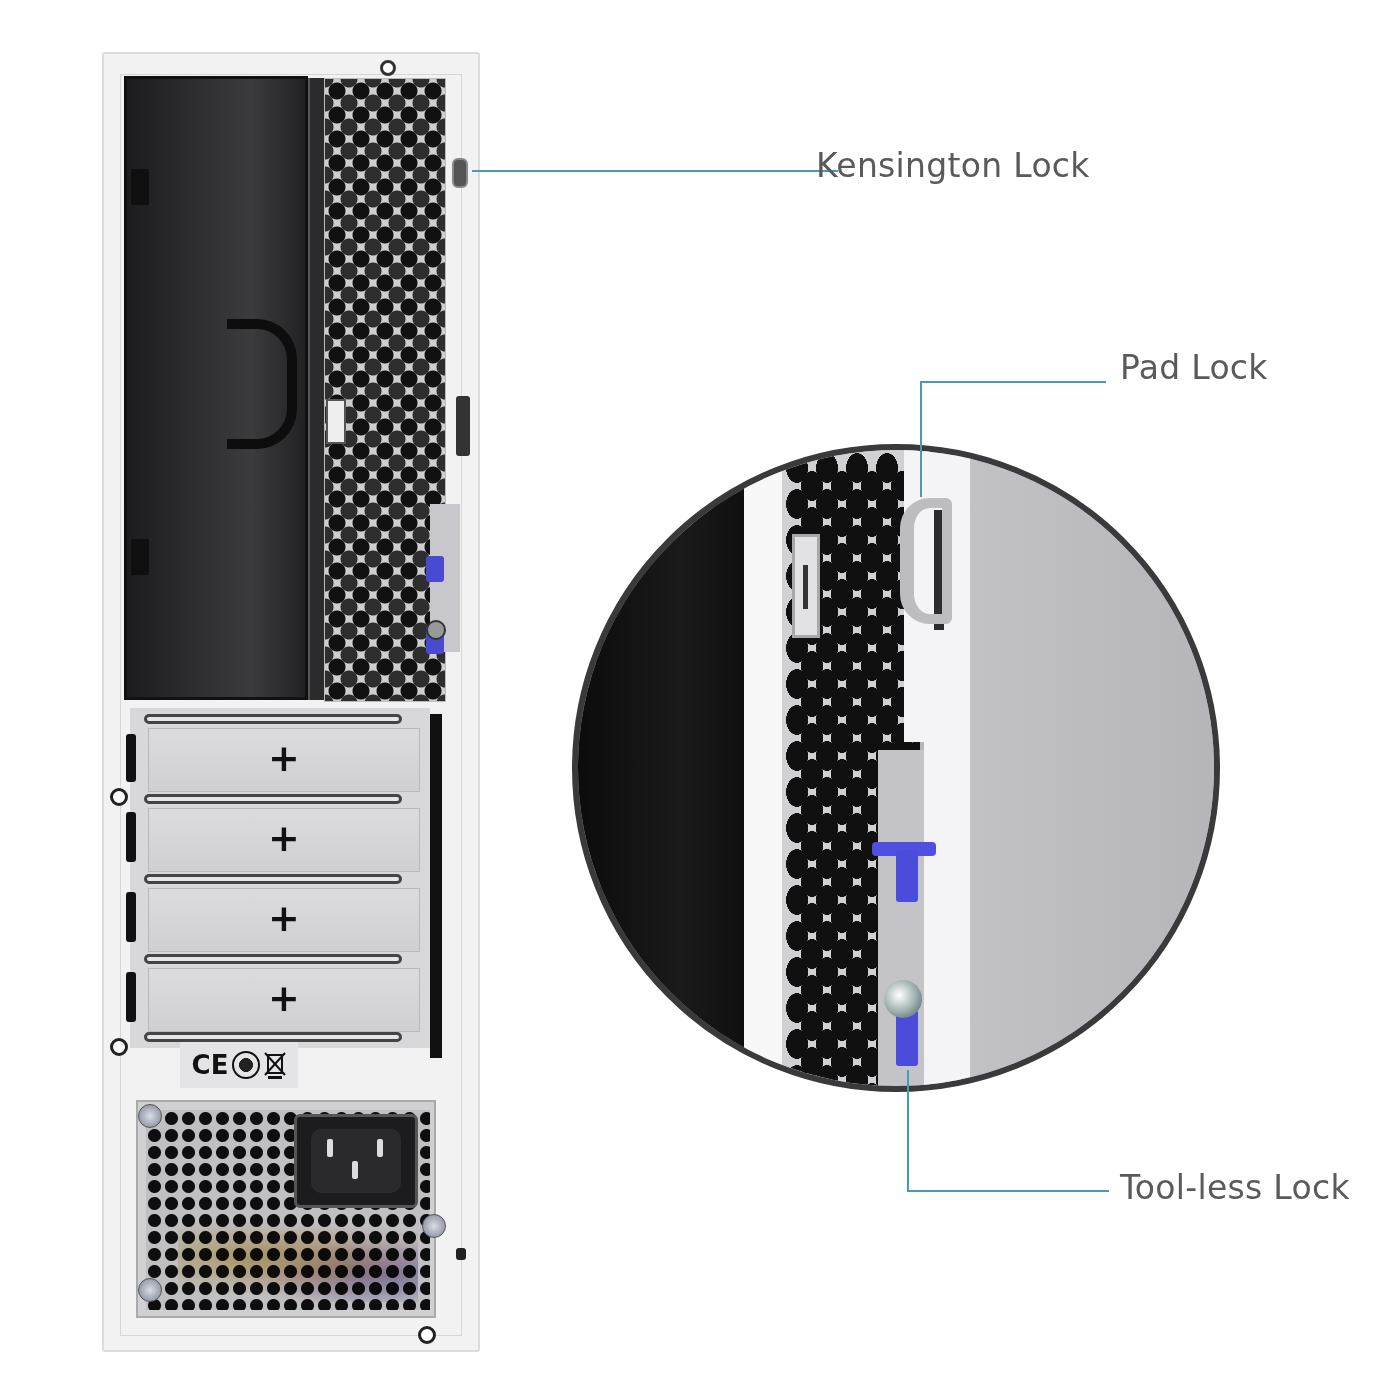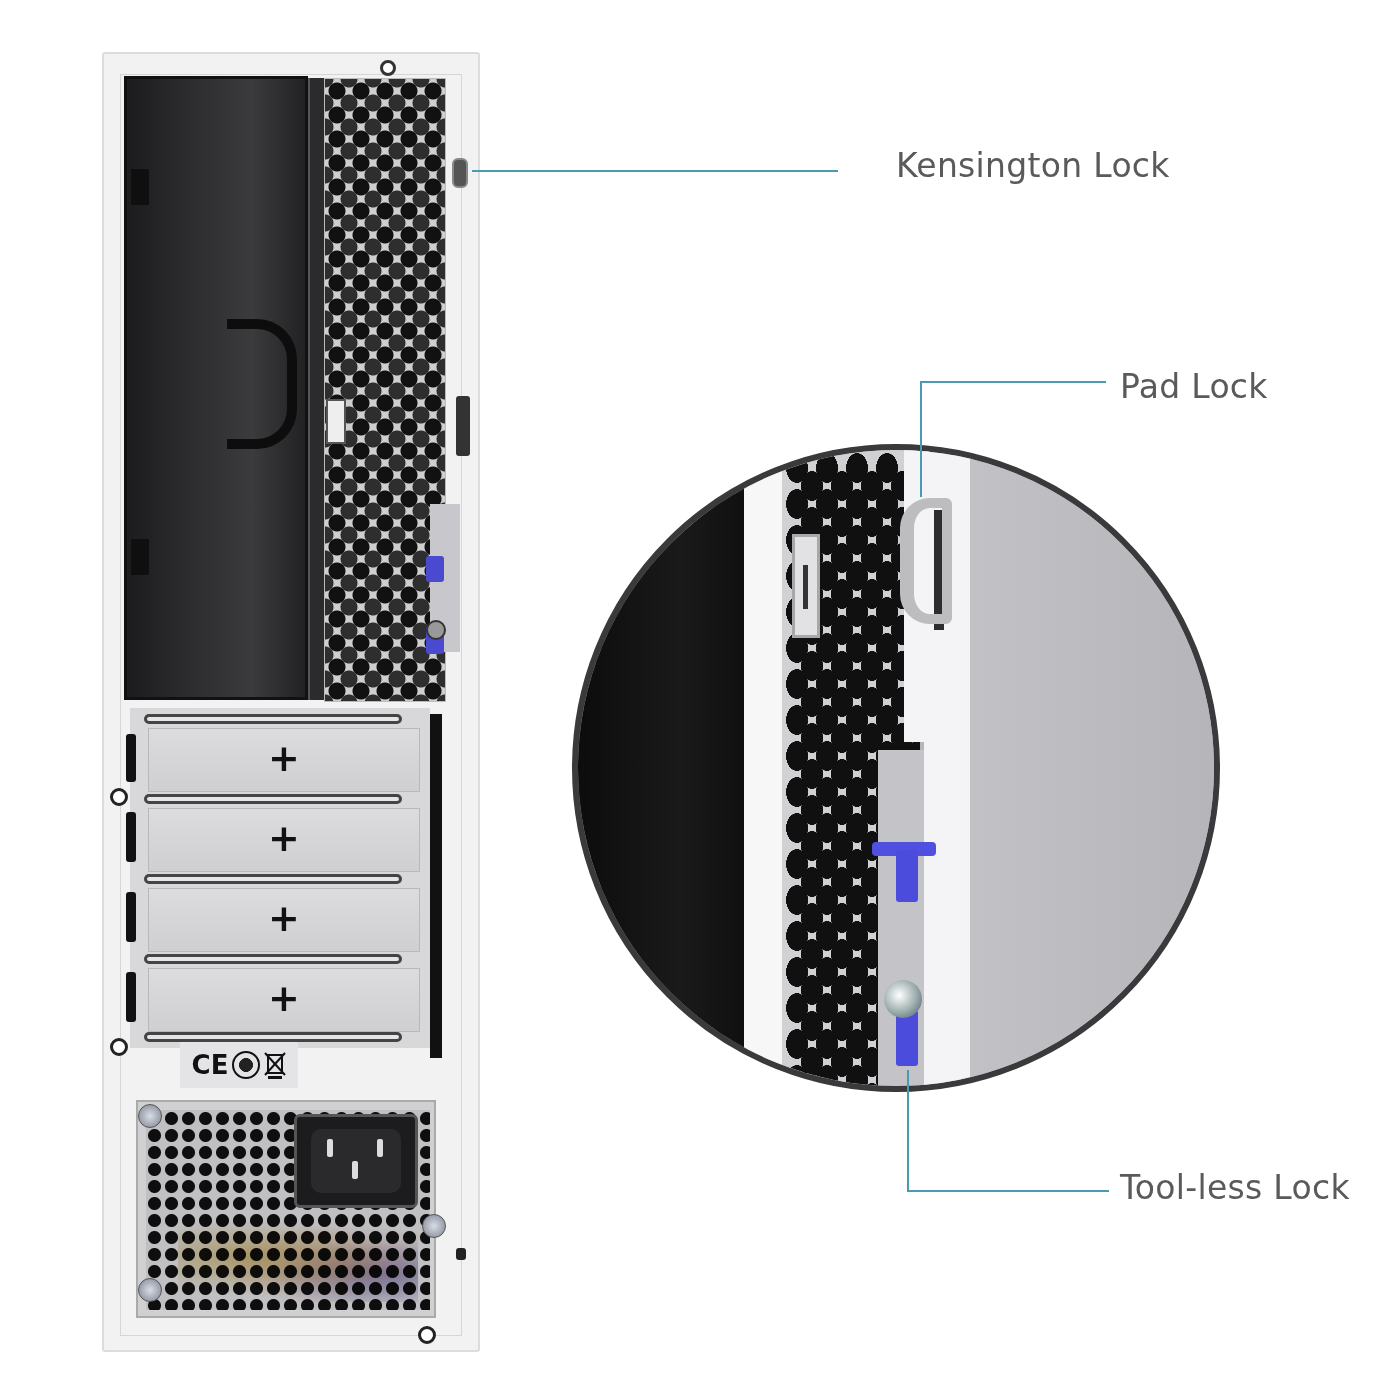--- a/index.html
+++ b/index.html
@@ -176,21 +176,21 @@
     </div>
   <div class="abs c-padbar"></div>
   <div class="abs c-padring"></div>
   <div class="abs c-blue-top"></div>
   <div class="abs c-blue-stem"></div>
   <div class="abs c-blue-low"></div>
   <div class="abs c-screw"></div>
 </div>
 
 <div class="abs line" style="left:472px;top:170px;width:366px;height:2px"></div>
-<div class="abs label" style="left:896px;top:146px">Kensington Lock</div>
+<div class="abs label" style="left:816px;top:146px">Kensington Lock</div>
 
 <div class="abs line" style="left:920px;top:381px;width:186px;height:2px"></div>
 <div class="abs line" style="left:920px;top:381px;width:2px;height:116px"></div>
-<div class="abs label" style="left:1120px;top:367px">Pad Lock</div>
+<div class="abs label" style="left:1120px;top:348px">Pad Lock</div>
 
 <div class="abs line" style="left:907px;top:1070px;width:2px;height:122px"></div>
 <div class="abs line" style="left:907px;top:1190px;width:202px;height:2px"></div>
 <div class="abs label" style="left:1120px;top:1168px">Tool-less Lock</div>
 
 </body></html>

